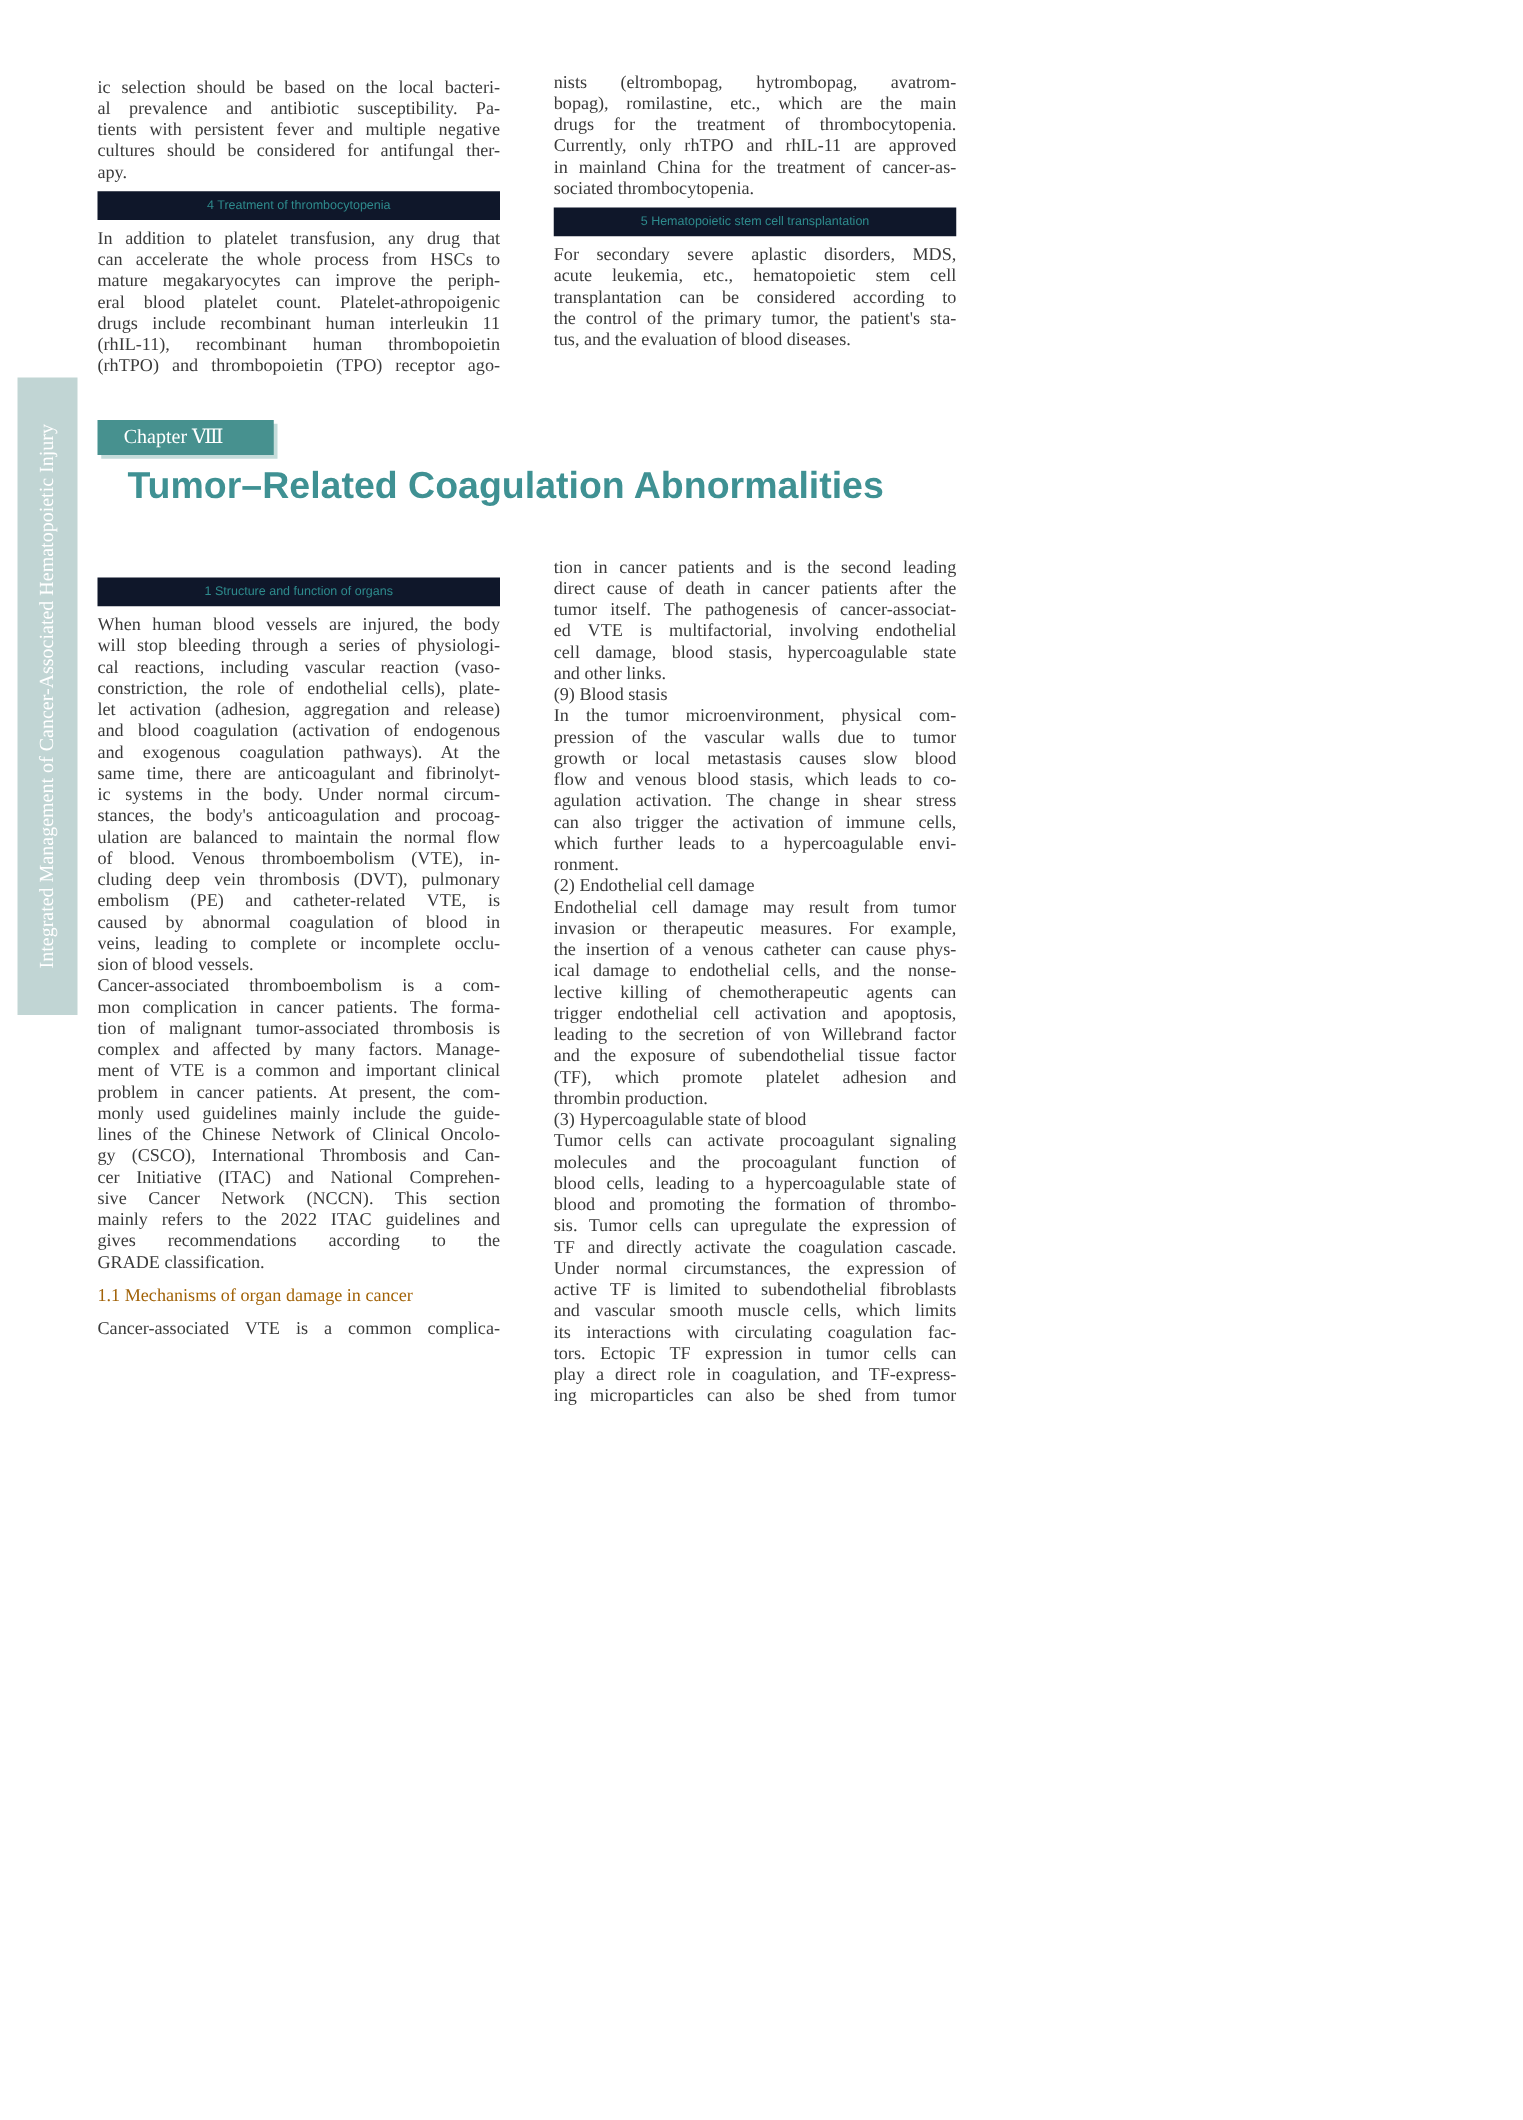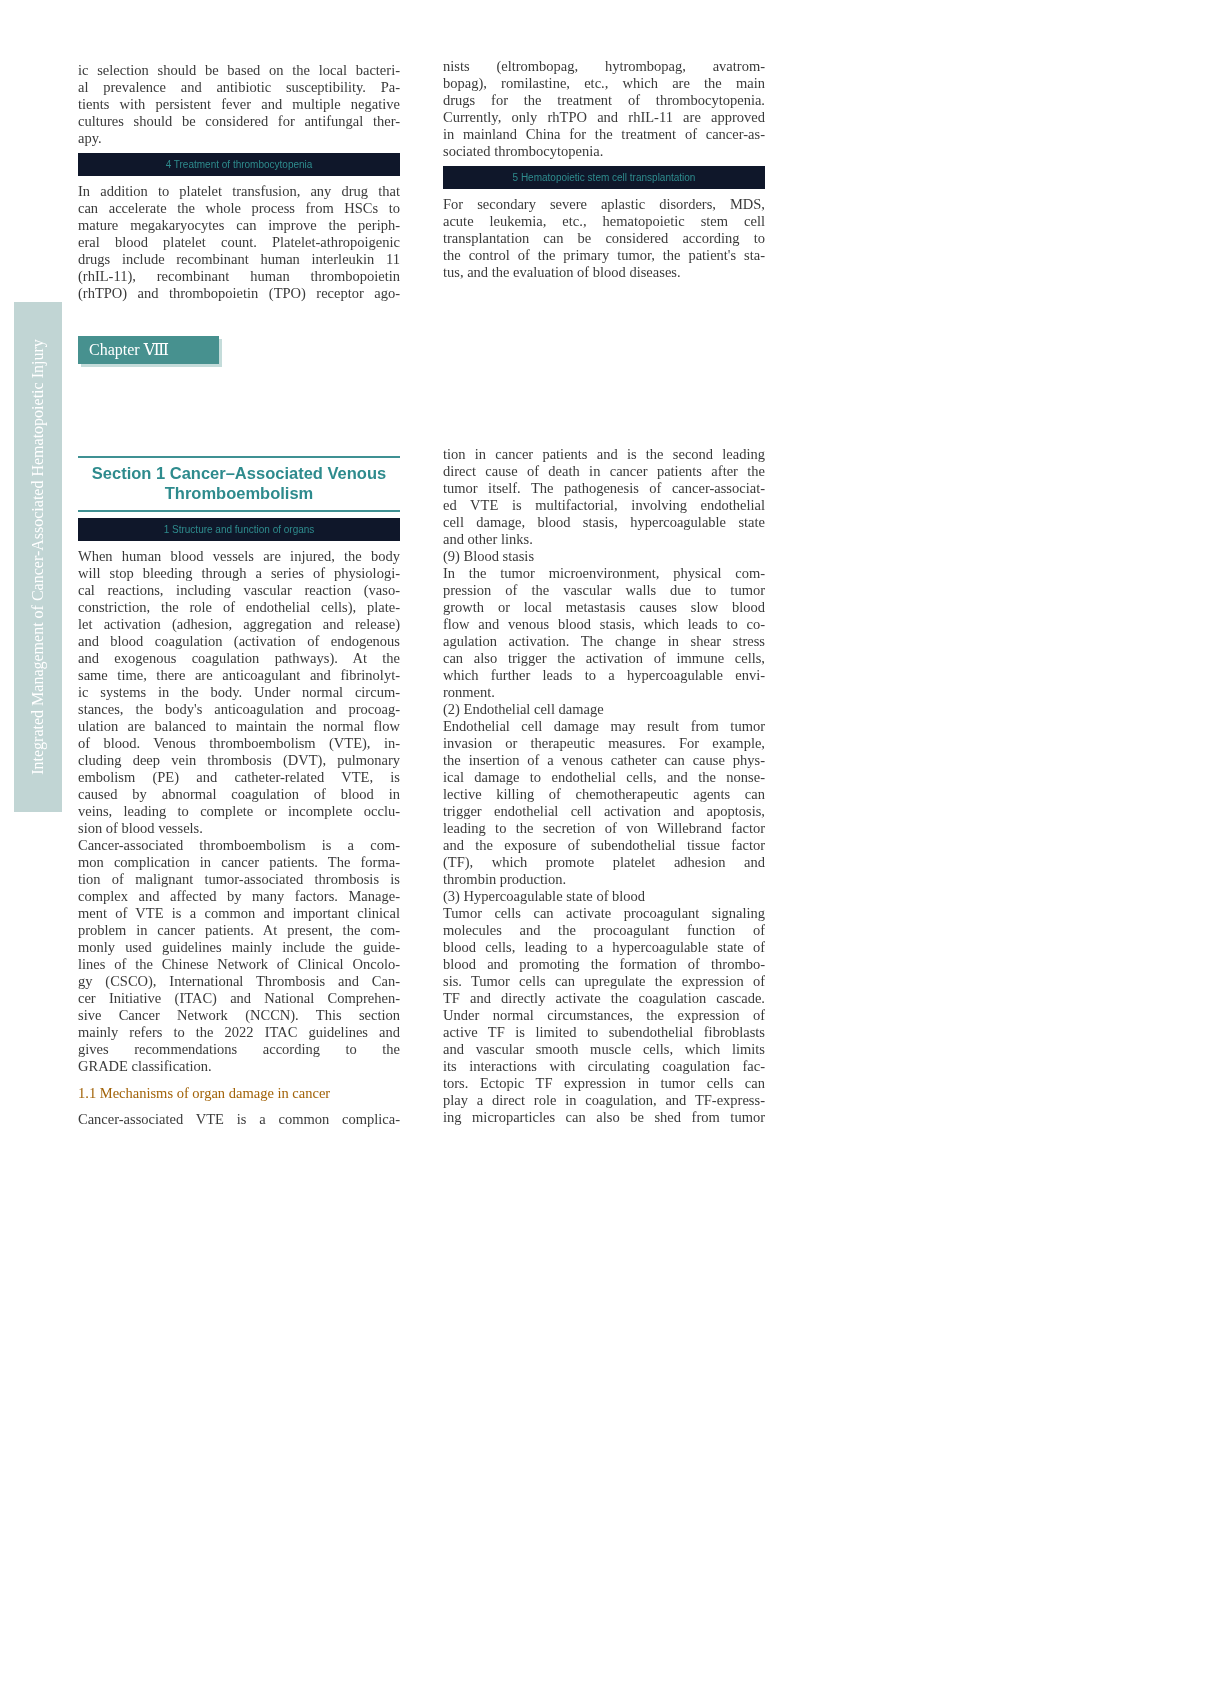--- a/index.html
+++ b/index.html
@@ -31,21 +31,21 @@
   }
   .section-heading{
     border-top:2px solid #3f9193;border-bottom:2px solid #3f9193;
     padding:5px 0 7px;text-align:center;color:#2e8b8d;
     font-family:"Liberation Sans","DejaVu Sans",sans-serif;font-weight:bold;
     font-size:16.5px;line-height:20px;margin-bottom:1px;
   }
   .chapter-box{
     position:absolute;left:78px;top:336px;width:141px;height:28px;
     background:#47918f;box-shadow:3px 3px 0 #c4dcda;
-    color:#ffffff;font-size:16px;line-height:28px;padding-left:11px;box-sizing:border-box;
+    color:#ffffff;font-size:16px;line-height:28px;padding-left:21px;box-sizing:border-box;
     font-family:"Liberation Serif","DejaVu Serif",serif;
   }
   .chapter-title{
     position:absolute;left:102px;top:372px;margin:0;
     font-family:"Liberation Sans","DejaVu Sans",sans-serif;font-weight:bold;
     font-size:30px;color:#3f9193;white-space:nowrap;
   }
   .sidebar{
     position:absolute;left:14px;top:302px;width:48px;height:510px;background:#c1d5d4;
   }
@@ -108,26 +108,23 @@
         <div class="line">transplantation can be considered according to</div>
         <div class="line">the control of the primary tumor, the patient's sta-</div>
         <div class="line ragged">tus, and the evaluation of blood diseases.</div>
       </div>
     </div>
 
   <div class="chapter-box">
     <span>Chapter Ⅷ</span>
   </div>
 
+  <h1 class="chapter-title">Tumor–Related Coagulation Abnormalities</h1>
 
   <div class="col" id="mainLeftWrap">
-    <div class="section-heading">
-      <div>Section 1 Cancer–Associated Venous</div>
-      <div>Thromboembolism</div>
-    </div>
     <div>
         <div class="band">1 Structure and function of organs</div>
         <div class="para">
           <div class="line">When human blood vessels are injured, the body</div>
           <div class="line">will stop bleeding through a series of physiologi-</div>
           <div class="line">cal reactions, including vascular reaction (vaso-</div>
           <div class="line">constriction, the role of endothelial cells), plate-</div>
           <div class="line">let activation (adhesion, aggregation and release)</div>
           <div class="line">and blood coagulation (activation of endogenous</div>
           <div class="line">and exogenous coagulation pathways). At the</div>

